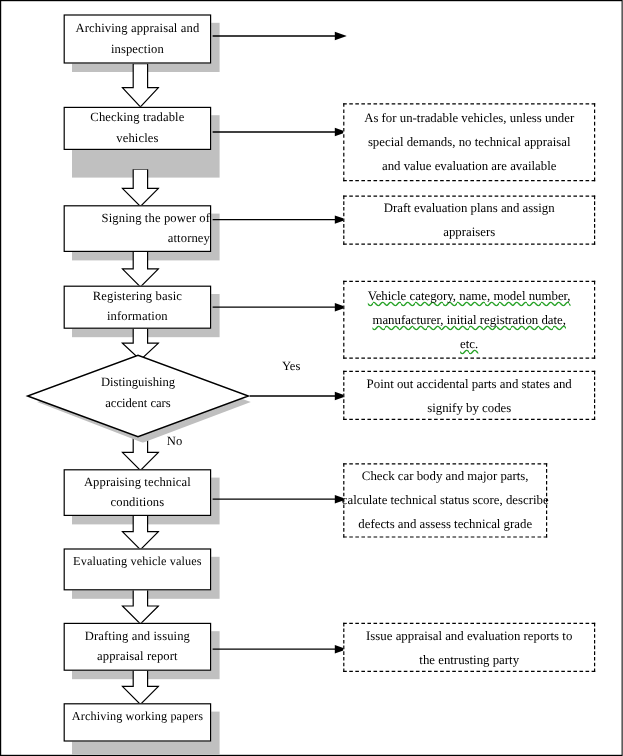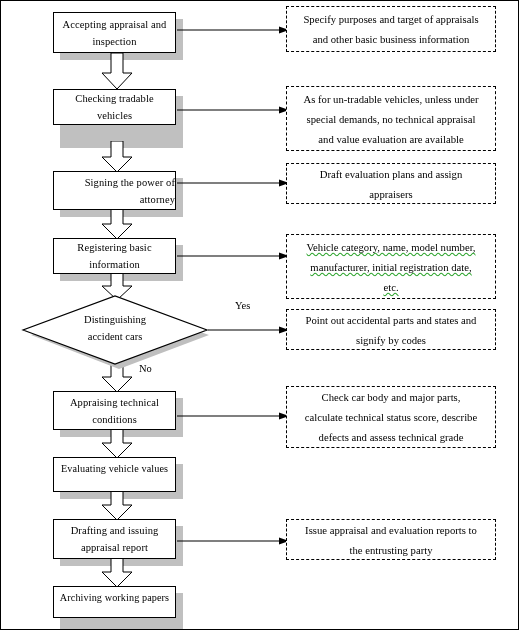--- a/index.html
+++ b/index.html
@@ -199,21 +199,21 @@
       </svg>
   </div>
   <div class="thinarrow" style="left:176px; top:535px; width:112px; height:10px;">
     <svg width="112" height="10" viewBox="0 0 112 10">
         <line x1="0" y1="5" x2="104" y2="5" stroke="#000000" stroke-width="1.1"></line>
         <polygon points="112,5 102,1.5 102,8.5" fill="#000000"></polygon>
       </svg>
   </div>
 
   <div class="proc" style="left:52px; top:11px; width:123px; height:41px;">
-    <span class="ln">Accepting appraisal and</span>
+    <span class="ln">Archiving appraisal and</span>
     <span class="ln">inspection</span>
   </div>
 
   <div class="proc" style="left:52px; top:88px; width:123px; height:36px;">
     <span class="ln">Checking tradable</span>
     <span class="ln">vehicles</span>
   </div>
 
   <div class="proc" style="left:52px; top:170px; width:123px; height:39px;align-items:flex-end;">
     <span class="ln">Signing the power of</span>
@@ -248,24 +248,20 @@
 
   <div class="proc" style="left:52px; top:518px; width:123px; height:40px;">
     <span class="ln">Drafting and issuing</span>
     <span class="ln">appraisal report</span>
   </div>
 
   <div class="proc toptext" style="left:52px; top:585px; width:123px; height:32px;">
     <span class="ln" style="font-size:10.2px;">Archiving working papers</span>
   </div>
 
-  <div class="note" style="left:285px; top:5px; width:210px; height:46px;">
-    <span class="ln">Specify purposes and target of appraisals</span>
-    <span class="ln">and other basic business information</span>
-  </div>
 
   <div class="note" style="left:285px; top:85px; width:210px; height:65px;justify-content:center;">
     <span class="ln">As for un-tradable vehicles, unless under</span>
     <span class="ln">special demands, no technical appraisal</span>
     <span class="ln">and value evaluation are available</span>
   </div>
 
   <div class="note" style="left:285px; top:162px; width:210px; height:41px;">
     <span class="ln">Draft evaluation plans and assign</span>
     <span class="ln">appraisers</span>
@@ -275,21 +271,21 @@
     <span class="ln sp">Vehicle category, name, model number,</span>
     <span class="ln sp">manufacturer, initial registration date,</span>
     <span class="ln sp">etc.</span>
   </div>
 
   <div class="note" style="left:285px; top:308px; width:210px; height:41px;">
     <span class="ln">Point out accidental parts and states and</span>
     <span class="ln">signify by codes</span>
   </div>
 
-  <div class="note" style="left:285px; top:385px; width:210px; height:62px;">
+  <div class="note" style="left:285px; top:385px; width:170px; height:62px;">
     <span class="ln">Check car body and major parts,</span>
     <span class="ln">calculate technical status score, describe</span>
     <span class="ln">defects and assess technical grade</span>
   </div>
 
   <div class="note" style="left:285px; top:518px; width:210px; height:41px;">
     <span class="ln">Issue appraisal and evaluation reports to</span>
     <span class="ln">the entrusting party</span>
   </div>
 

